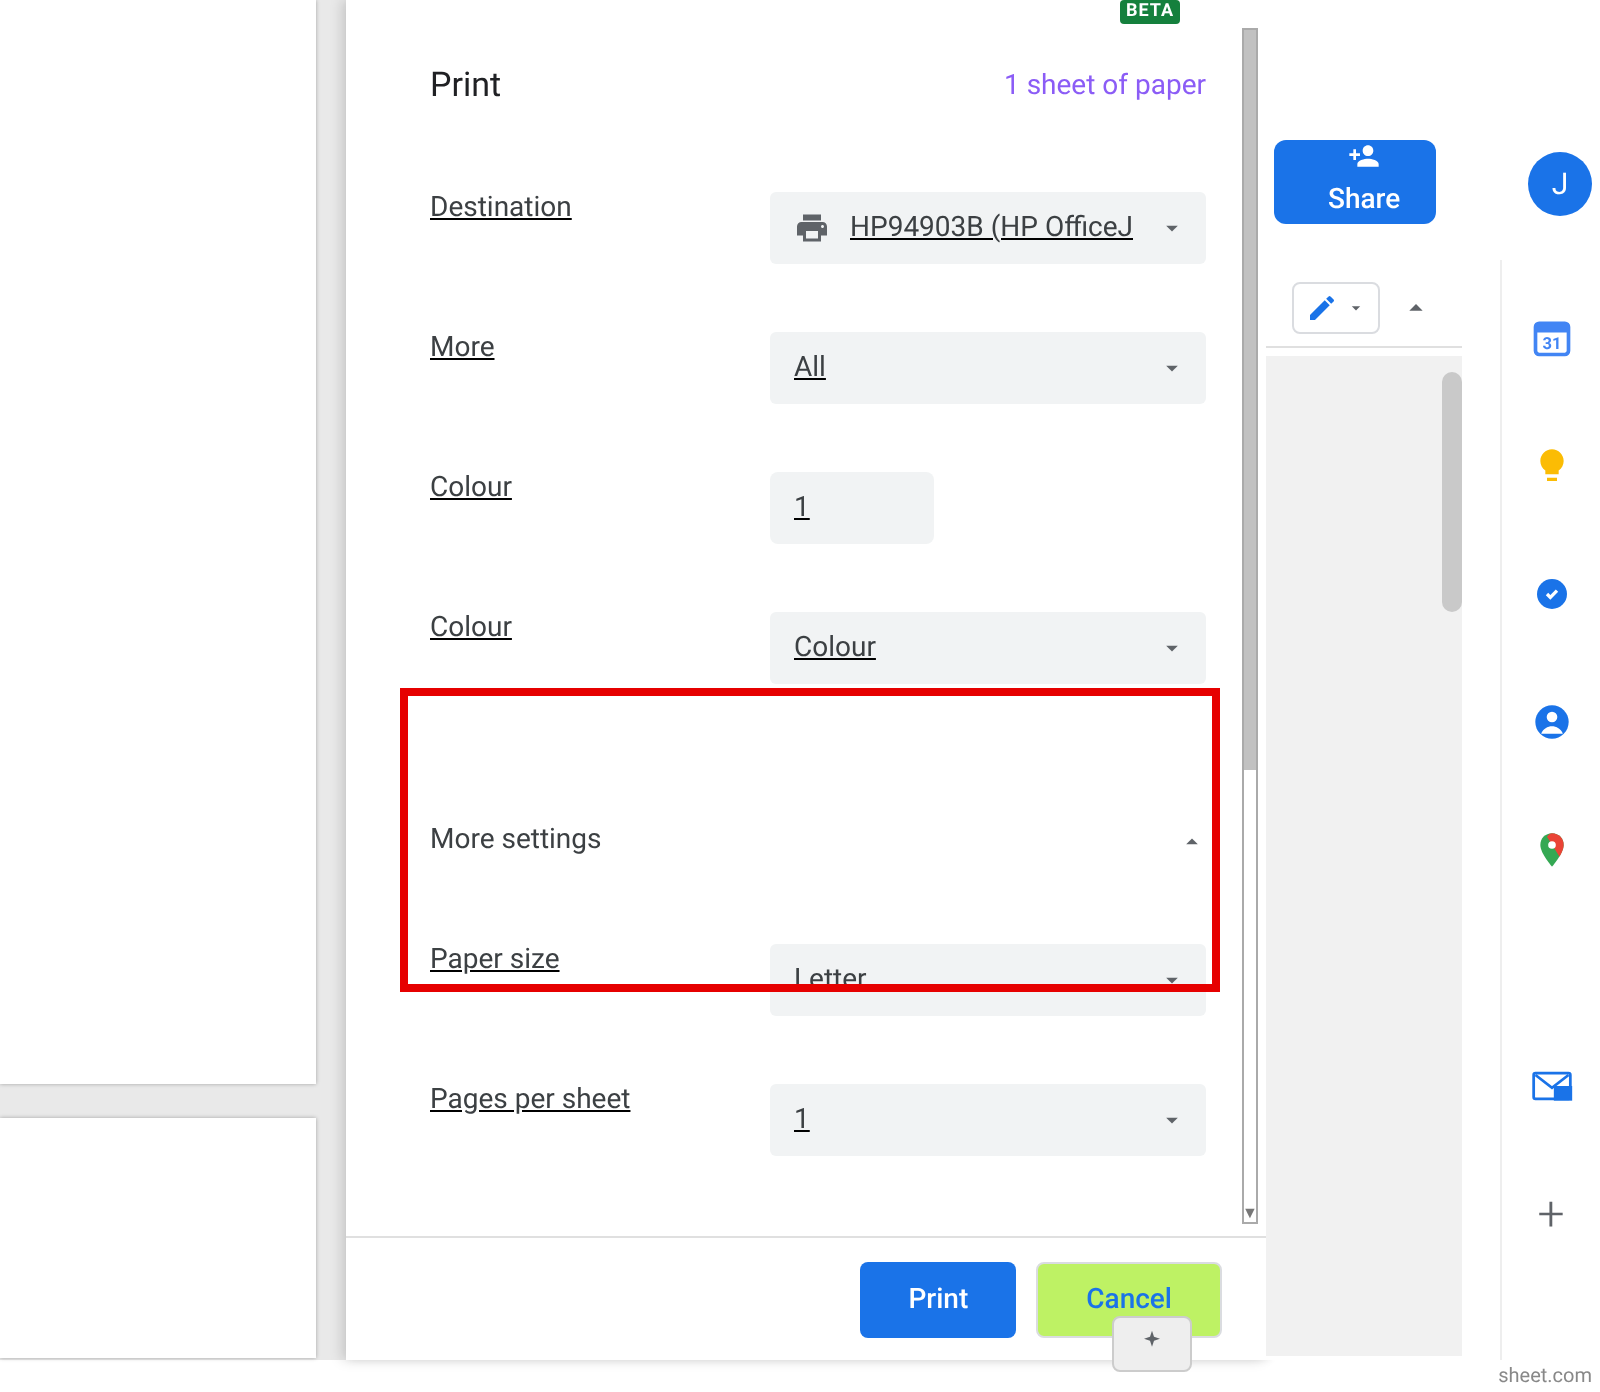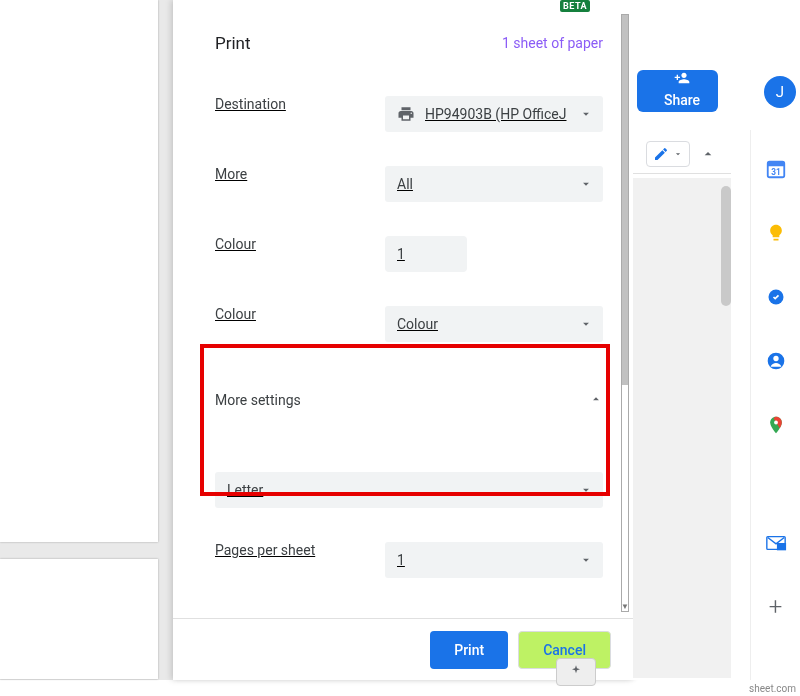--- a/index.html
+++ b/index.html
@@ -22,21 +22,21 @@
   .sheet-count { font-size: 14px; color: #8b5cf6; }
 
   .row { display: flex; margin-bottom: 34px; text-decoration: underline; }
   .label { width: 170px; font-size: 14px; color: #3c4043; }
   .control { flex: 1; }
   .select-box { display: flex; align-items: center; justify-content: space-between; background: #f1f3f4; border-radius: 3px; height: 36px; padding: 0 10px 0 12px; font-size: 14px; color: #3c4043; cursor: pointer; }
   .select-box .sel-text { display:flex; align-items:center; gap:10px; overflow:hidden; white-space:nowrap; }
   .select-box svg.chev { width: 14px; height: 14px; flex-shrink:0; }
   .input-box { background: #f1f3f4; border-radius: 4px; height: 36px; width: 82px; padding: 0 12px; font-size: 14px; color: #3c4043; display:flex; align-items:center; }
 
-  .more-settings-row { display: flex; align-items: flex-start; justify-content: space-between; cursor: pointer; height: 36px; margin-bottom: 44px; }
+  .more-settings-row { display: flex; align-items: flex-end; justify-content: space-between; cursor: pointer; height: 36px; margin-bottom: 44px; }
   .more-label { font-size: 14px; color: #3c4043; }
 
   
   .highlight-box { position: absolute; left: 200px; top: 344px; width: 410px; height: 152px; border: 4px solid #e60000; pointer-events: none; }
 
   
   .footer { position: absolute; left: 0; bottom: 0; width: 460px; height: 62px; border-top: 1px solid #e0e0e0; display: flex; align-items: center; justify-content: flex-end; gap: 10px; padding-right: 22px; background:#fff; }
   .btn { height: 38px; padding: 0 24px; border-radius: 4px; font-size: 14px; font-weight: 500; cursor: pointer; display:flex; align-items:center; }
   .btn-primary { background: #1a73e8; color: #fff; }
   .btn-secondary { background: #bef264; color: #1a73e8; border: 1px solid #dadce0; }
@@ -129,20 +129,21 @@
     </div>
 
     <div class="more-settings-row">
       <div class="more-label">More settings</div>
       <svg width="14" height="14" viewBox="0 0 24 24" fill="#5f6368">
           <path d="M7 14l5-5 5 5z"></path>
         </svg>
     </div>
 
     <div class="row">
+      <div class="label">Paper size</div>
       <div class="control">
         <div class="select-box">
           <span>Letter</span>
           <svg class="chev" viewBox="0 0 24 24" fill="#5f6368">
               <path d="M7 10l5 5 5-5z"></path>
             </svg>
         </div>
       </div>
     </div>
 

